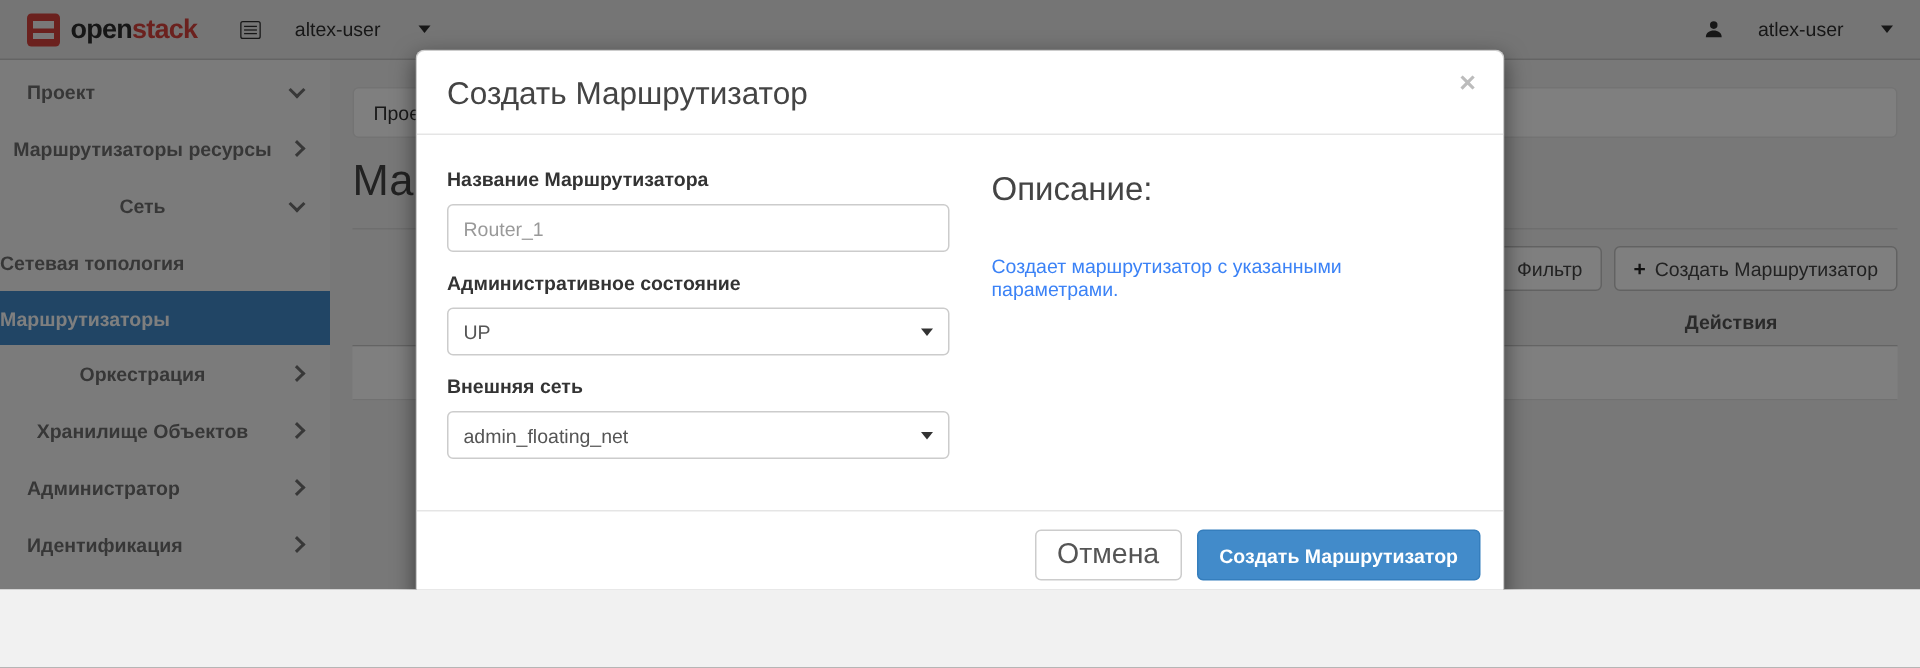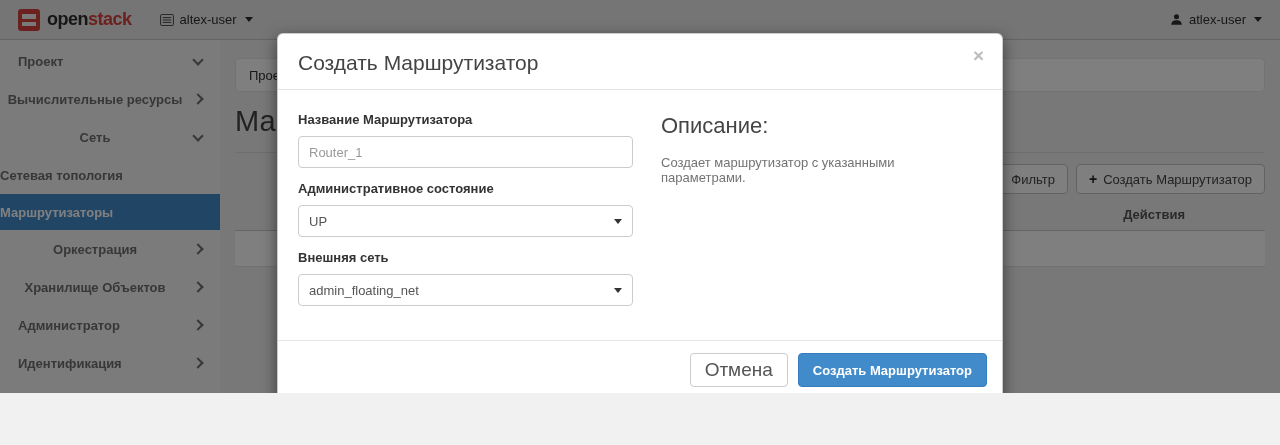--- a/index.html
+++ b/index.html
@@ -10,21 +10,21 @@
   
   .navbar { position:absolute; top:0; left:0; right:0; height:40px; background:#ebebeb;
             border-bottom:1px solid #c9c9c9; display:flex; align-items:center; z-index:1; }
   .brand { display:flex; align-items:center; margin-left:18px; }
   .logo-cube { position:relative; width:22px; height:22px; background:#d7423c; border-radius:3px; }
   .logo-cube::before { content:""; position:absolute; left:4px; right:4px; top:5px; bottom:5px; background:#f2f2f2; }
   .logo-cube::after  { content:""; position:absolute; left:4px; right:4px; top:10px; height:3px; background:#d7423c; }
   .logo-text { margin-left:7px; font-size:18px; font-weight:bold; letter-spacing:-0.5px; }
   .logo-open { color:#2d2d2d; }
   .logo-stack { color:#d7423c; }
-  .nav-dd { display:flex; align-items:center; gap:6px; font-size:13px; color:#2f2f2f; cursor:pointer; }
+  .nav-dd { display:flex; align-items:center; gap:23px; font-size:13px; color:#2f2f2f; cursor:pointer; }
   .nav-dd.project { margin-left:28px; }
   .nav-dd.user { margin-left:auto; margin-right:18px; }
   .caret { width:0; height:0; border-left:4px solid transparent; border-right:4px solid transparent;
            border-top:5px solid #2f2f2f; margin-left:2px; }
 
   
   .sidebar { position:absolute; top:40px; left:0; width:220px; bottom:0; background:#f7f7f7; z-index:1; padding-top:2px;font-weight:bold; }
   .nav-item { position:relative; height:38px; display:flex; align-items:center; font-size:13px; color:#6f6f6f; cursor:pointer; }
   .nav-item .chev { position:absolute; right:18px; width:8px; height:8px;
                     border-right:2px solid #707070; border-bottom:2px solid #707070; }
@@ -62,21 +62,21 @@
   .text-input { width:100%; height:32px; border:1px solid #ccc; border-radius:4px; padding:0 10px; font-size:13px;
                 color:#555; font-family:"Liberation Sans", sans-serif; outline:none; }
   .text-input::placeholder { color:#999; opacity:1; }
   .select { width:100%; height:32px; border:1px solid #ccc; border-radius:4px; padding:0 10px; font-size:13px;
             color:#555; display:flex; align-items:center; justify-content:space-between; cursor:pointer; background:#fff; }
   .select .sel-caret { width:0; height:0; border-left:4px solid transparent; border-right:4px solid transparent;
                        border-top:5px solid #333; }
   .field { margin-bottom:13px; }
   .desc-col { flex:1; padding-left:28px; }
   .desc-title { font-size:22px; font-weight:normal; color:#444; margin-top:10px; }
-  .desc-text { font-size:13px; color:#737373; margin-top:16px; }
+  .desc-text { font-size:13px; color:#3b82f6; margin-top:31px; }
   .modal-footer { position:absolute; left:0; right:0; bottom:0; height:59px; border-top:1px solid #e5e5e5;
                   display:flex; align-items:center; justify-content:flex-end; gap:10px; padding-right:15px; }
   .btn-cancel { height:34px; padding:0 14px; background:#fff; border:1px solid #ccc; border-radius:4px;
                 font-size:19px; color:#555; cursor:pointer; font-family:"Liberation Sans", sans-serif; }
   .btn-primary { height:34px; padding:0 14px; background:#428bca; border:1px solid #357ebd; border-radius:4px;
                  font-size:13px; font-weight:bold; color:#ffffff; cursor:pointer; font-family:"Liberation Sans", sans-serif; }
 </style>
 </head>
 <body>
 
@@ -106,21 +106,21 @@
       <span class="caret"></span>
     </div>
   </div>
 
   <div class="sidebar">
     <div class="nav-item lvl1">
       <span>Проект</span>
       <span class="chev down"></span>
     </div>
     <div class="nav-item lvl2">
-      <span>Вычислительные ресурсы</span>
+      <span>Маршрутизаторы ресурсы</span>
       <span class="chev right"></span>
     </div>
     <div class="nav-item lvl2">
       <span>Сеть</span>
       <span class="chev down"></span>
     </div>
     <div class="nav-item lvl3">
       <span>Сетевая топология</span>
     </div>
     <div class="nav-item lvl3 selected">

